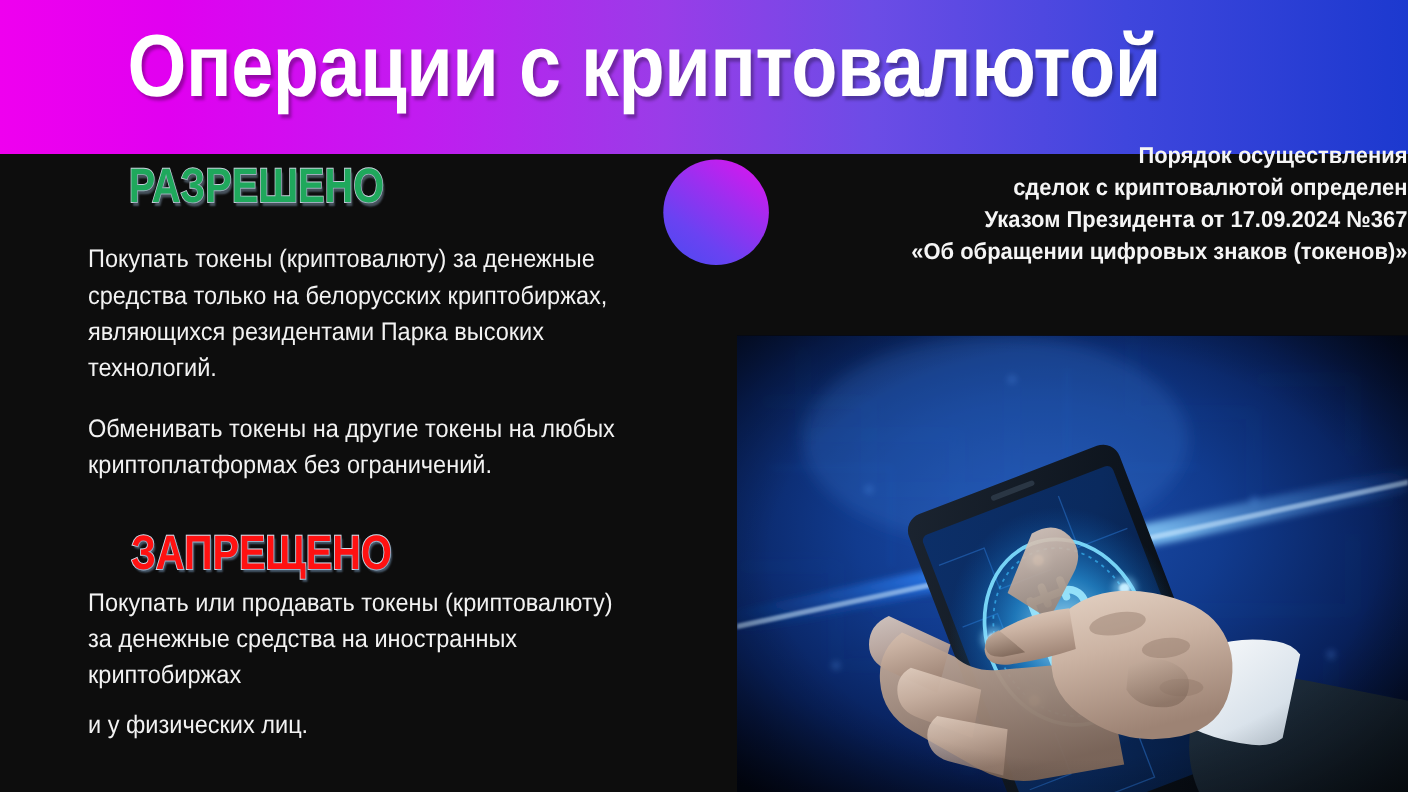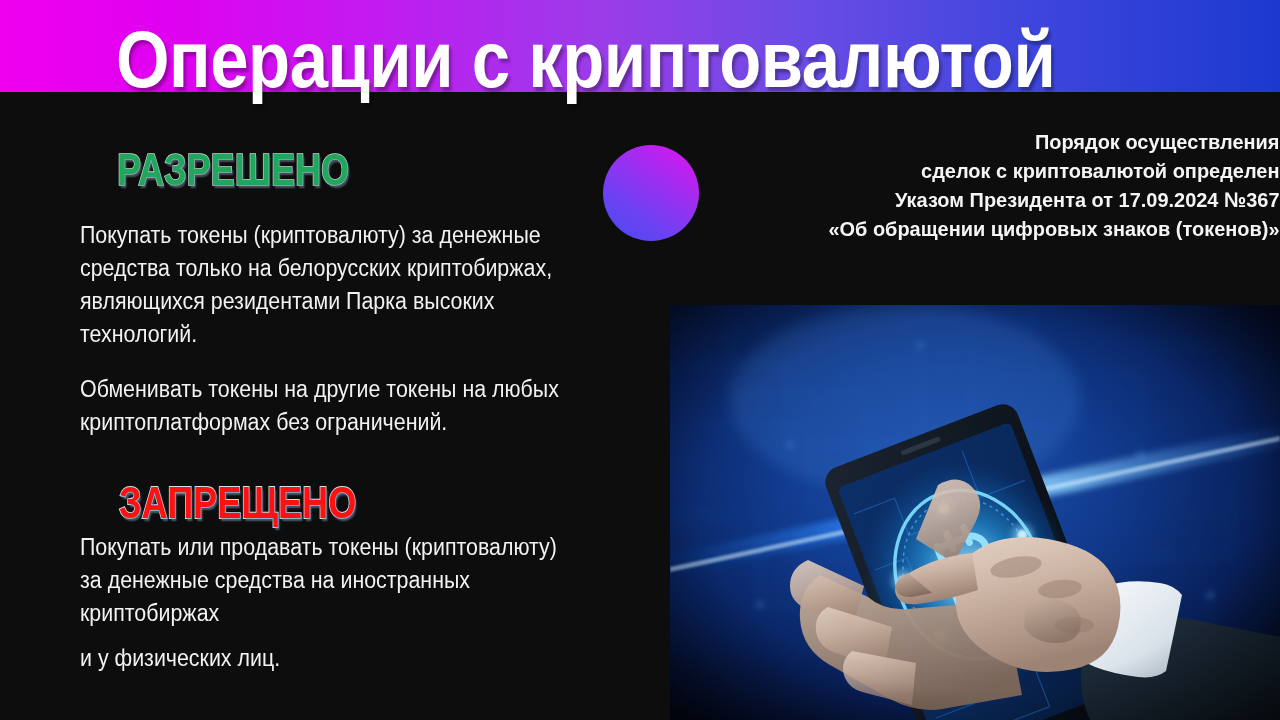--- a/index.html
+++ b/index.html
@@ -18,21 +18,21 @@
     background: #0d0d0d;
     overflow: hidden;
   }
 
   
   #title-banner {
     position: absolute;
     left: 0;
     top: 0;
     width: 1280px;
-    height: 92px;
+    height: 140px;
     background: linear-gradient(90deg,
         #ef00ef 0%,
         #e100f0 12%,
         #c11cf0 30%,
         #9a3ce8 47%,
         #6c4ce6 62%,
         #3f46dd 80%,
         #1c39cf 100%);
   }
   #title-text {

